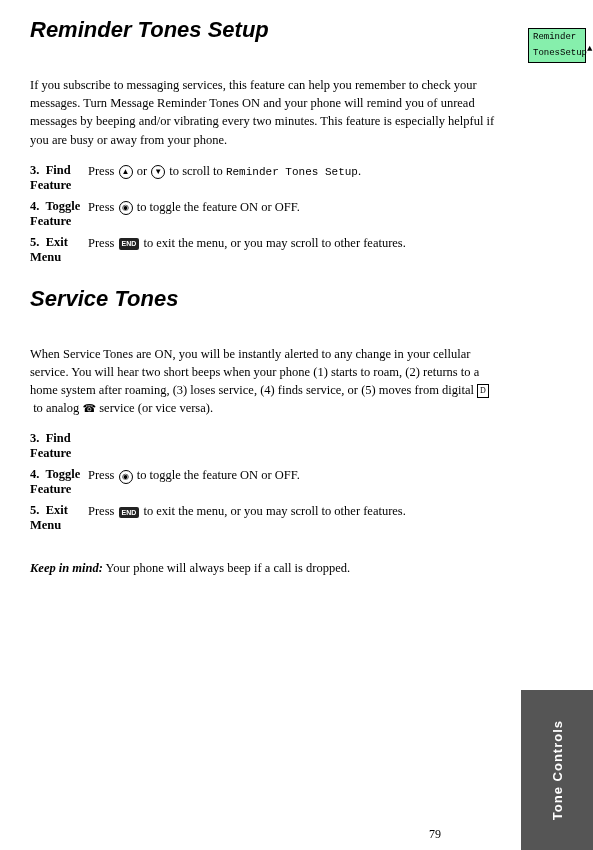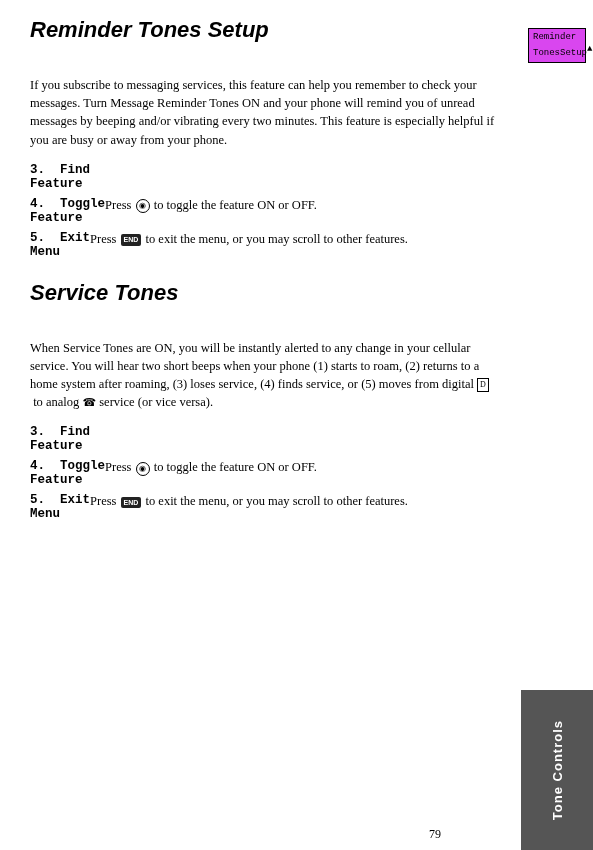--- a/index.html
+++ b/index.html
@@ -40,21 +40,21 @@
 
     
     .display-box {
       border: 1.5px solid #000;
       font-family: 'Courier New', Courier, monospace;
       font-size: 9px;
       padding: 3px 4px;
       margin-bottom: 8px;
       text-align: left;
       line-height: 1.3;
-      background: #d946ef;
+      background: #86efac;
       width: 58px;
     }
 
     
     .section-title {
       font-family: Arial, Helvetica, sans-serif;
       font-size: 22px;
       font-weight: bold;
       font-style: italic;
       margin-bottom: 6px;
@@ -177,21 +177,20 @@
 
     .steps-row {
       display: flex;
       margin-bottom: 6px;
     }
 
     .steps-row-num {
       font-weight: bold;
       font-size: 12.5px;
       min-width: 58px;
-      font-family: Liberation Mono, monospace;
     }
 
     .steps-row-content {
       font-size: 12.5px;
       line-height: 1.4;
       flex: 1;
     }
 
     .arrow-symbol {
       font-size: 9px;
@@ -207,20 +206,23 @@
 
     
     <div>
       <div class="section-title">Reminder Tones Setup</div>
       <p class="intro-text">If you subscribe to messaging services, this feature can help you remember to check your messages. Turn Message Reminder Tones ON and your phone will remind you of unread messages by beeping and/or vibrating every two minutes. This feature is especially helpful if you are busy or away from your phone.</p>
 
       <div class="steps-row">
         <div class="steps-row-num">
           <span>3.</span>&nbsp;
           <span class="label">Find<br>Feature</span>
+        </div>
+        <div class="steps-row-content">
+          Press <span class="btn-nav">▲</span> or <span class="btn-nav">▼</span> to scroll to <span class="mono">Reminder Tones Setup</span>.
         </div>
       </div>
 
       <div class="steps-row">
         <div class="steps-row-num">
           <span>4.</span>&nbsp;
           <span class="label">Toggle<br>Feature</span>
         </div>
         <div class="steps-row-content">
           Press <span class="btn-nav">◉</span> to toggle the feature ON or OFF.
@@ -269,20 +271,23 @@
         <div class="steps-row-num">
           <span>5.</span>&nbsp;
           <span class="label">Exit<br>Menu</span>
         </div>
         <div class="steps-row-content">
           Press <span class="btn-end">END</span> to exit the menu, or you may scroll to other features.
         </div>
       </div>
 
       <br>
+      <p class="keep-in-mind">
+        <strong>Keep in mind:</strong> <span>Your phone will always beep if a call is dropped.</span>
+      </p>
     </div>
 
     
     <div class="page-number">79</div>
   </div>
 
   <div class="right-sidebar">
     <div class="sidebar-top">
 
       <div class="display-box reminder-box-pos">

